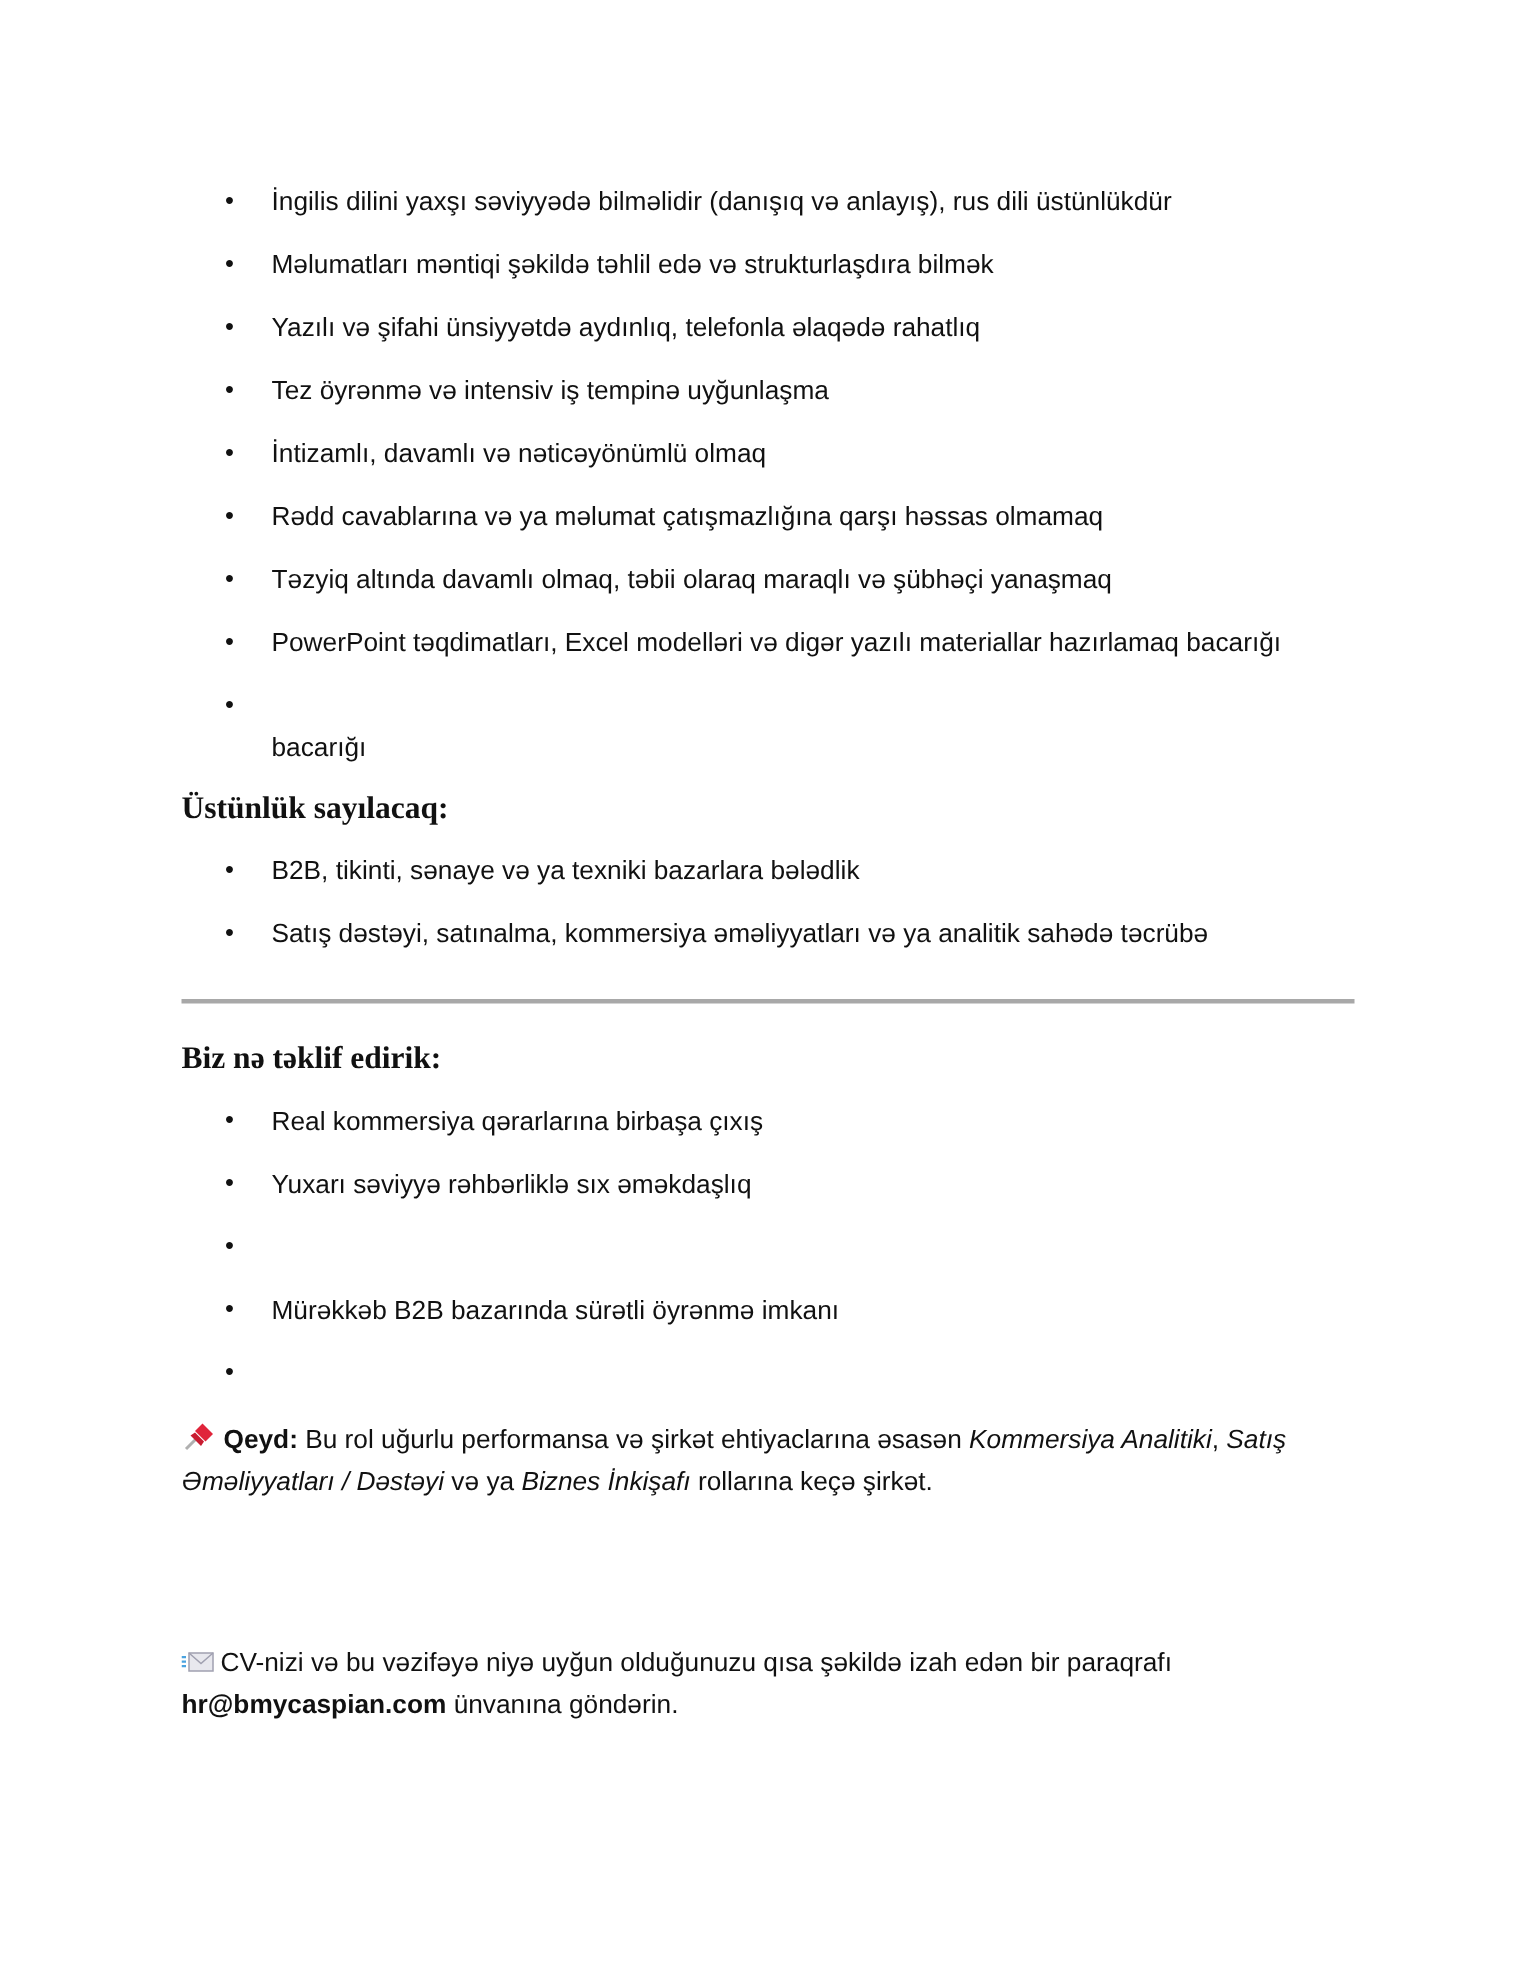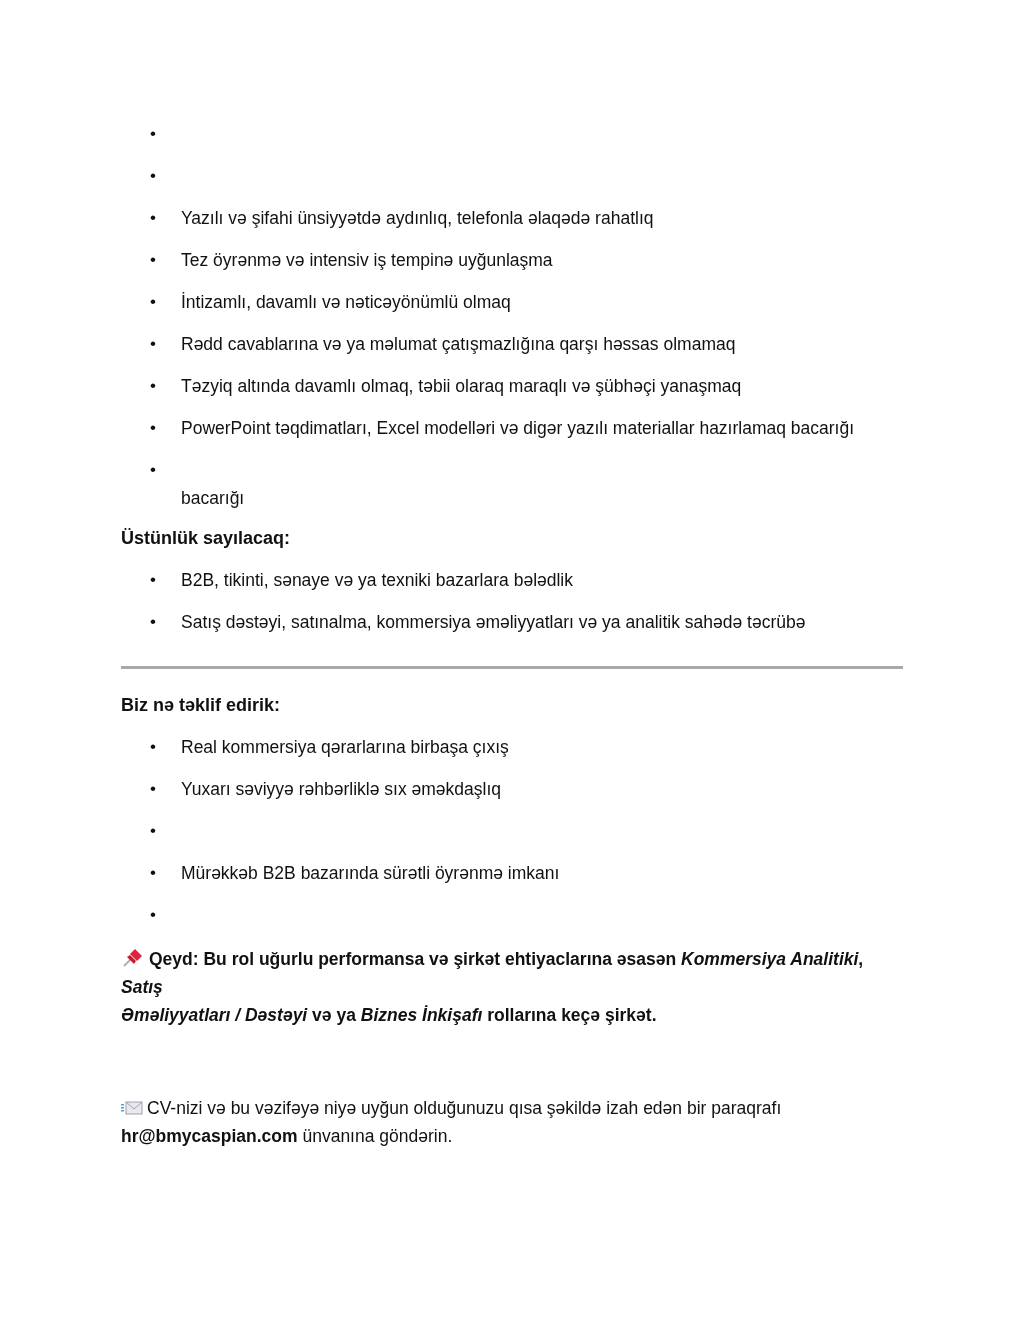--- a/index.html
+++ b/index.html
@@ -1,35 +1,35 @@
 <!DOCTYPE html>
 <html><head>
   <meta charset="utf-8">
   <style>
     html, body { margin: 0; padding: 0; background: #ffffff; }
     body { width: 1024px; height: 1325px; position: relative; overflow: hidden;
            font-family: "Liberation Sans", "DejaVu Sans", sans-serif; color: #111; }
     .page { position: absolute; left: 121px; top: 0; width: 782px; }
     .li { position: relative; padding-left: 60px; font-size: 17.5px; line-height: 28px; }
     .li .bullet { position: absolute; left: 29px; top: 0; font-size: 17px; }
-    .heading { font-weight: bold; font-size: 18px; line-height: 28px; }
+    .heading { font-weight: bold; font-size: 21px; line-height: 28px; font-family: Liberation Serif, serif; }
     .para { font-size: 17.5px; line-height: 28px; }
     .divider { height: 3px; background: #a8a8a8; border: none; margin: 0; width: 782px; }
     .abs { position: absolute; left: 0; }
     .pin { display: inline-block; width: 22px; height: 20px; vertical-align: -3px; margin-right: 6px; }
     .mail { display: inline-block; width: 22px; height: 16px; vertical-align: -2px; margin-right: 4px; }
   </style>
 </head>
 <body>
 
 <div class="page">
 
   <div class="abs" style="top:120px;width:782px;">
-    <div class="li" style="position:absolute;top:0;width:722px;"><span class="bullet">•</span></div>
-    <div class="li" style="position:absolute;top:42px;width:722px;"><span class="bullet">•</span></div>
+    <div class="li" style="position:absolute;top:0;width:722px;"><span class="bullet">•</span><span>İngilis dilini yaxşı səviyyədə bilməlidir (danışıq və anlayış), rus dili üstünlükdür</span></div>
+    <div class="li" style="position:absolute;top:42px;width:722px;"><span class="bullet">•</span><span>Məlumatları məntiqi şəkildə təhlil edə və strukturlaşdıra bilmək</span></div>
     <div class="li" style="position:absolute;top:84px;width:722px;"><span class="bullet">•</span><span>Yazılı və şifahi ünsiyyətdə aydınlıq, telefonla əlaqədə rahatlıq</span></div>
     <div class="li" style="position:absolute;top:126px;width:722px;"><span class="bullet">•</span><span>Tez öyrənmə və intensiv iş tempinə uyğunlaşma</span></div>
     <div class="li" style="position:absolute;top:168px;width:722px;"><span class="bullet">•</span><span>İntizamlı, davamlı və nəticəyönümlü olmaq</span></div>
     <div class="li" style="position:absolute;top:210px;width:722px;"><span class="bullet">•</span><span>Rədd cavablarına və ya məlumat çatışmazlığına qarşı həssas olmamaq</span></div>
     <div class="li" style="position:absolute;top:252px;width:722px;"><span class="bullet">•</span><span>Təzyiq altında davamlı olmaq, təbii olaraq maraqlı və şübhəçi yanaşmaq</span></div>
     <div class="li" style="position:absolute;top:294px;width:722px;white-space:nowrap;"><span class="bullet">•</span><span>PowerPoint təqdimatları, Excel modelləri və digər yazılı materiallar hazırlamaq bacarığı</span></div>
     <div class="li" style="position:absolute;top:336px;width:722px;"><span class="bullet">•</span><br><span>bacarığı</span></div>
   </div>
 
   <div class="abs heading" style="top:524px;">Üstünlük sayılacaq:</div>
@@ -42,21 +42,21 @@
 
   <div class="abs heading" style="top:691px;">Biz nə təklif edirik:</div>
   <div class="abs" style="top:733px;width:782px;">
     <div class="li" style="position:absolute;top:0;width:722px;"><span class="bullet">•</span><span>Real kommersiya qərarlarına birbaşa çıxış</span></div>
     <div class="li" style="position:absolute;top:42px;width:722px;"><span class="bullet">•</span><span>Yuxarı səviyyə rəhbərliklə sıx əməkdaşlıq</span></div>
     <div class="li" style="position:absolute;top:84px;width:722px;"><span class="bullet">•</span></div>
     <div class="li" style="position:absolute;top:126px;width:722px;"><span class="bullet">•</span><span>Mürəkkəb B2B bazarında sürətli öyrənmə imkanı</span></div>
     <div class="li" style="position:absolute;top:168px;width:722px;"><span class="bullet">•</span></div>
   </div>
 
-  <div class="abs para" style="top:945px;width:782px;font-weight:bold;">
+  <div class="abs para" style="top:945px;width:782px;">
     <span class="pin">
       <svg width="22" height="20" viewBox="0 0 22 20">
         <line x1="3" y1="18" x2="10" y2="11" stroke="#b0b0b0" stroke-width="2"></line>
         <path d="M9 6 L14 1 L21 8 L16 13 Z" fill="#e0243a"></path>
         <path d="M6 9 L13 16 L15 13 L9 7 Z" fill="#c81c30"></path>
       </svg>
     </span><b>Qeyd:</b><span> Bu rol uğurlu performansa və şirkət ehtiyaclarına əsasən </span><i>Kommersiya Analitiki</i><span>, </span><i>Satış</i><br><i>Əməliyyatları / Dəstəyi</i><span> və ya </span><i>Biznes İnkişafı</i><span> rollarına keçə şirkət.</span>
   </div>
 
   <div class="abs para" style="top:1070px;width:782px;margin-top:24px;">

